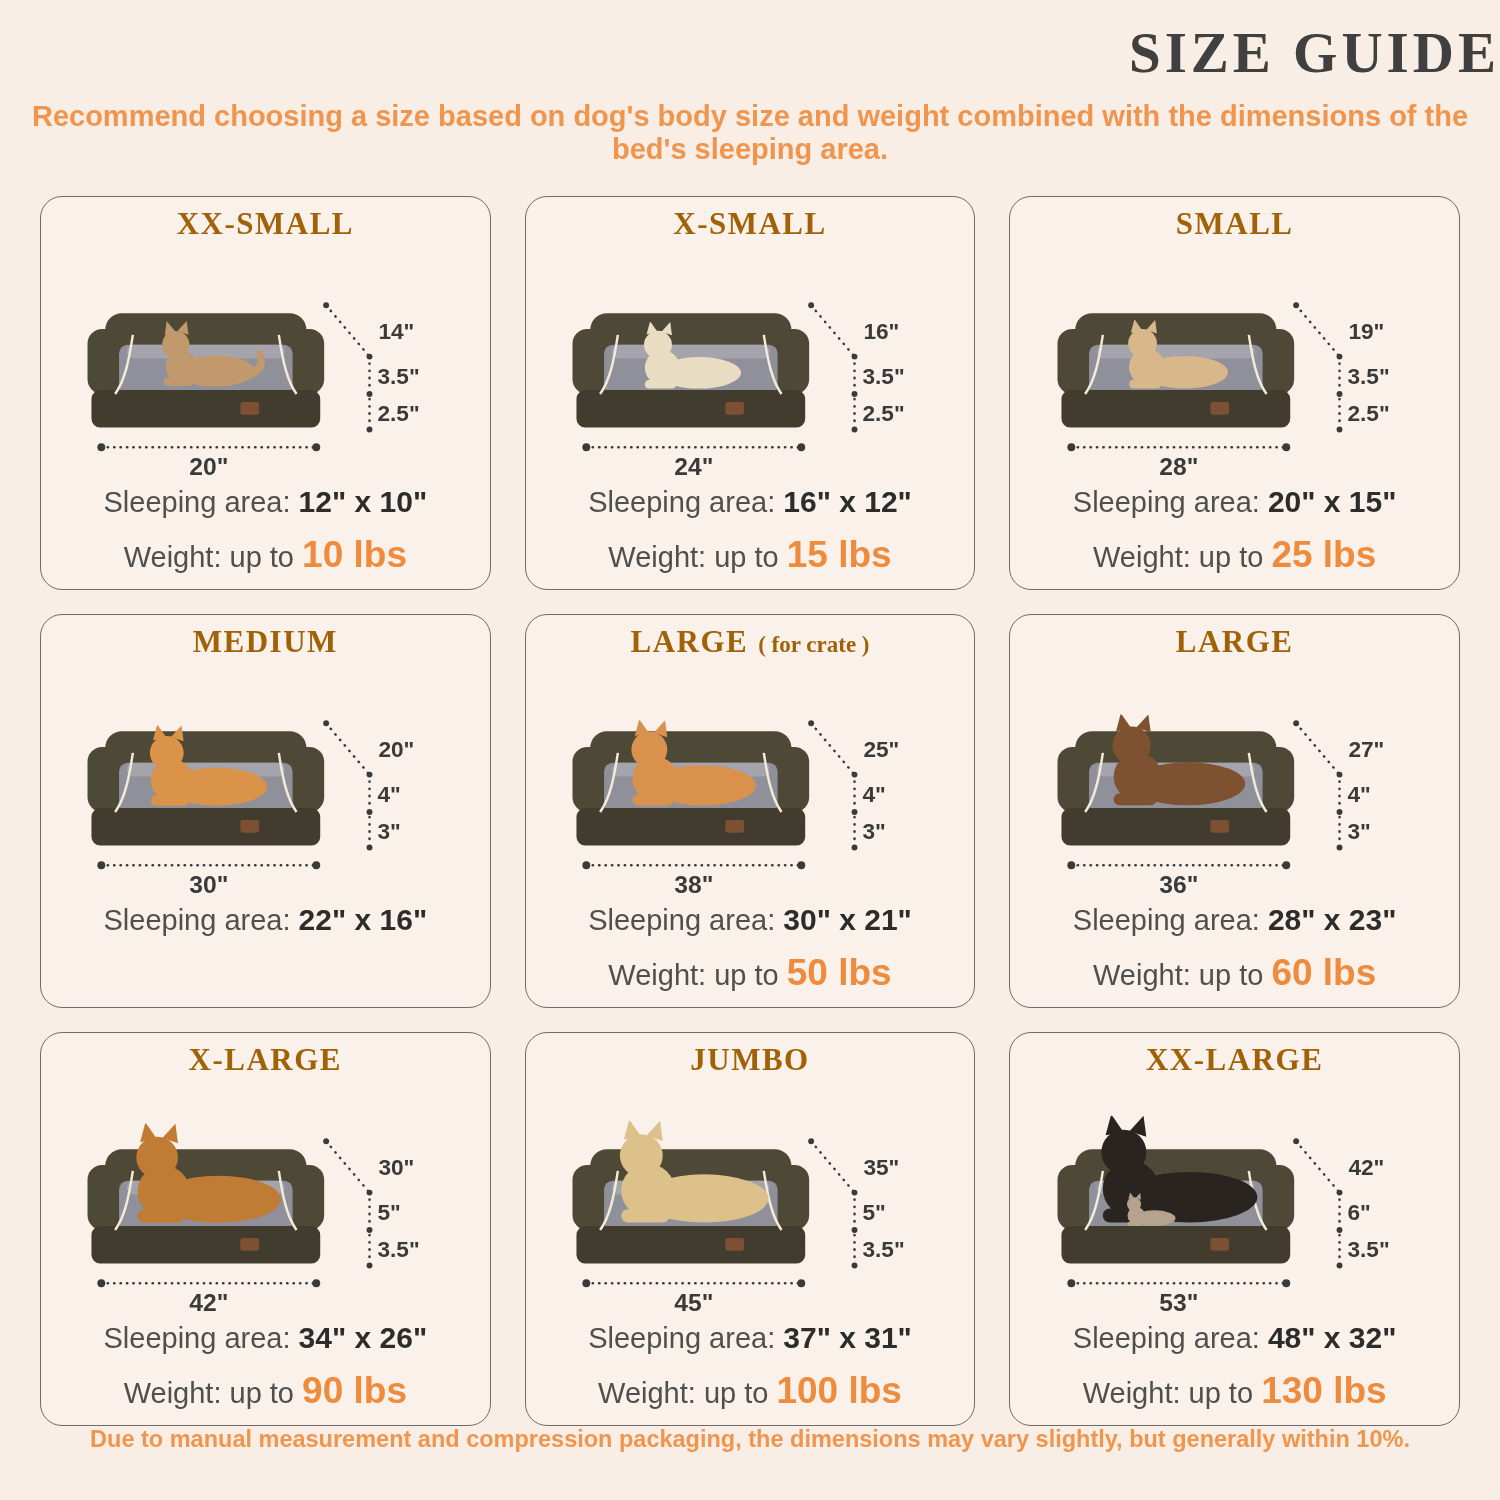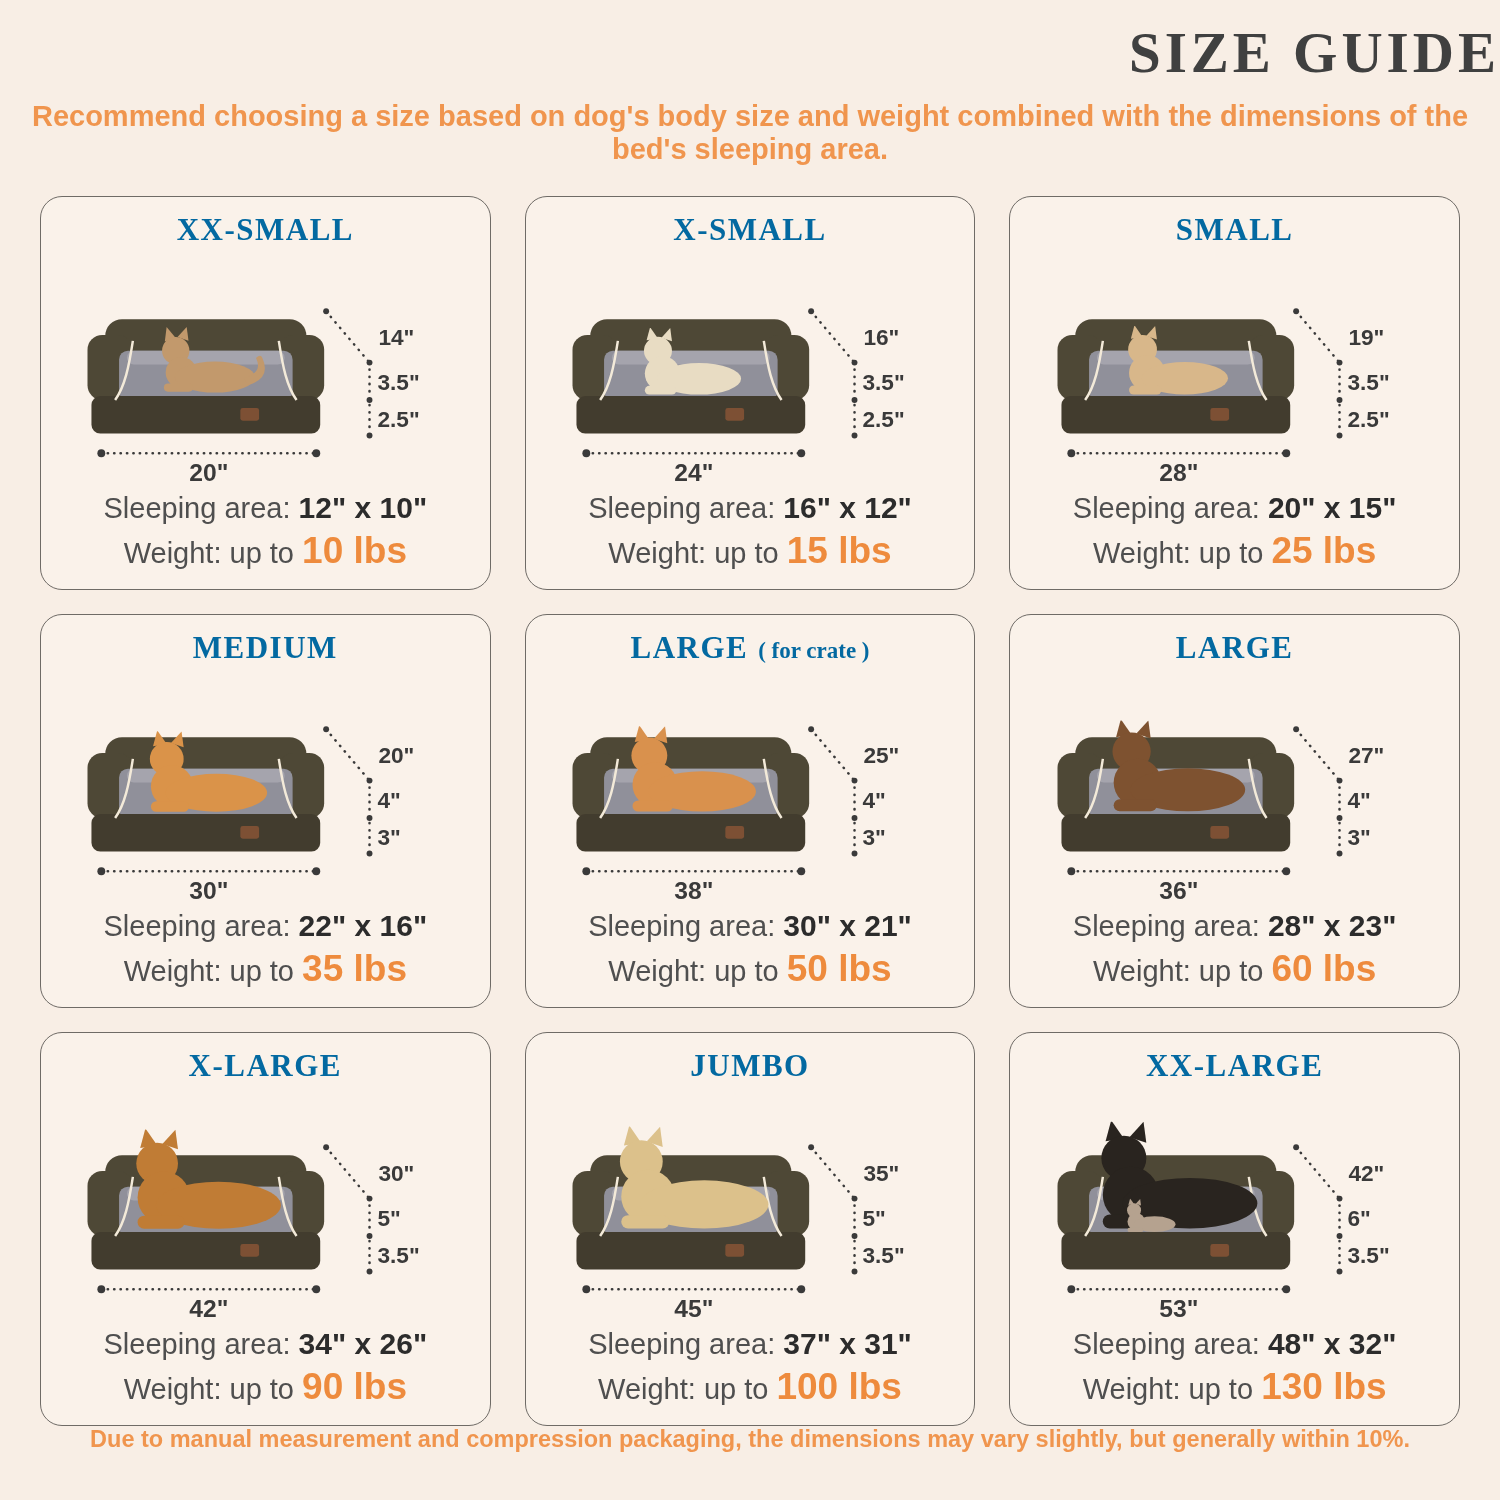--- a/index.html
+++ b/index.html
@@ -23,29 +23,29 @@
     display:grid;grid-template-columns:repeat(3,1fr);
     gap:24px 34px;padding:30px 40px 0 40px;
   }
   .card{
     background:#faf2ea;
     border:1.5px solid #6f6b66;border-radius:22px;
     height:392px;text-align:center;position:relative;overflow:hidden;
   }
   .card-title{
     font-family:"Liberation Serif","DejaVu Serif",serif;
-    color:#0369a1;font-weight:700;font-size:31px;letter-spacing:1.5px;
-    margin-top:15px;
+    color:#a16207;font-weight:700;font-size:31px;letter-spacing:1.5px;
+    margin-top:9px;
   }
   .card-title .suffix{font-size:23px;letter-spacing:0;margin-left:10px;}
   .card-title .suffix:empty{display:none;}
   .bed-svg{display:block;margin:2px auto 0 auto;width:424px;height:239px;}
   .info{font-size:29px;color:#4f4f4f;line-height:1.25;}
   .info b{color:#2c2c2c;font-weight:700;font-size:30px;}
-  .weight-line{margin-top:1px;}
+  .weight-line{margin-top:11px;}
   .weight-line .val{color:#ee8b3d;font-weight:700;font-size:37px;}
   .footnote{
     text-align:center;color:#f0954e;font-weight:700;
     font-size:23.5px;padding:0 30px;
   }
   
   .bed-olive{fill:#4e4836;}
   .bed-base{fill:#423c2e;}
   .bed-cushion{fill:#90909a;}
   .bed-cushion-hi{fill:#a5a4ad;}
@@ -160,21 +160,20 @@
     <svg class="bed-svg" viewBox="0 0 430 242">
       <use href="#g-bed"></use>
       <use href="#sym-dog" x="80" y="64" width="150" height="86" fill="#da9349"></use>
       <use href="#g-anno"></use>
       <text class="dim" x="330" y="96">20"</text>
       <text class="dim" x="329" y="142">4"</text>
       <text class="dim" x="329" y="179">3"</text>
       <text class="dim dimw" x="158" y="234" text-anchor="middle">30"</text>
     </svg>
     <div class="info sleep-line"><span>Sleeping area:</span> <b>22" x 16"</b></div>
-    <div class="info weight-line"><span>Weight: up to</span> <span class="val">35 lbs</span></div>
   </div>
 
   <div class="card">
     <div class="card-title"><span>LARGE</span><span class="suffix">( for crate )</span></div>
     <svg class="bed-svg" viewBox="0 0 430 242">
       <use href="#g-bed"></use>
       <use href="#sym-dog" x="75" y="59" width="160" height="91" fill="#d9914d"></use>
       <use href="#g-anno"></use>
       <text class="dim" x="330" y="96">25"</text>
       <text class="dim" x="329" y="142">4"</text>

